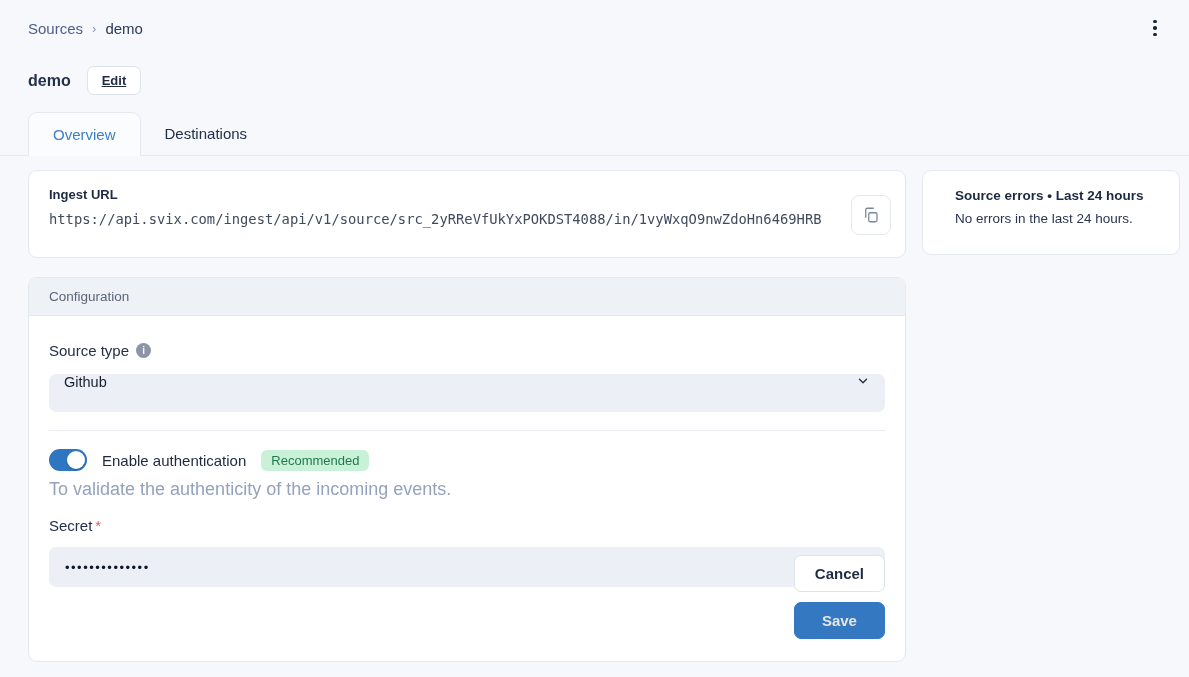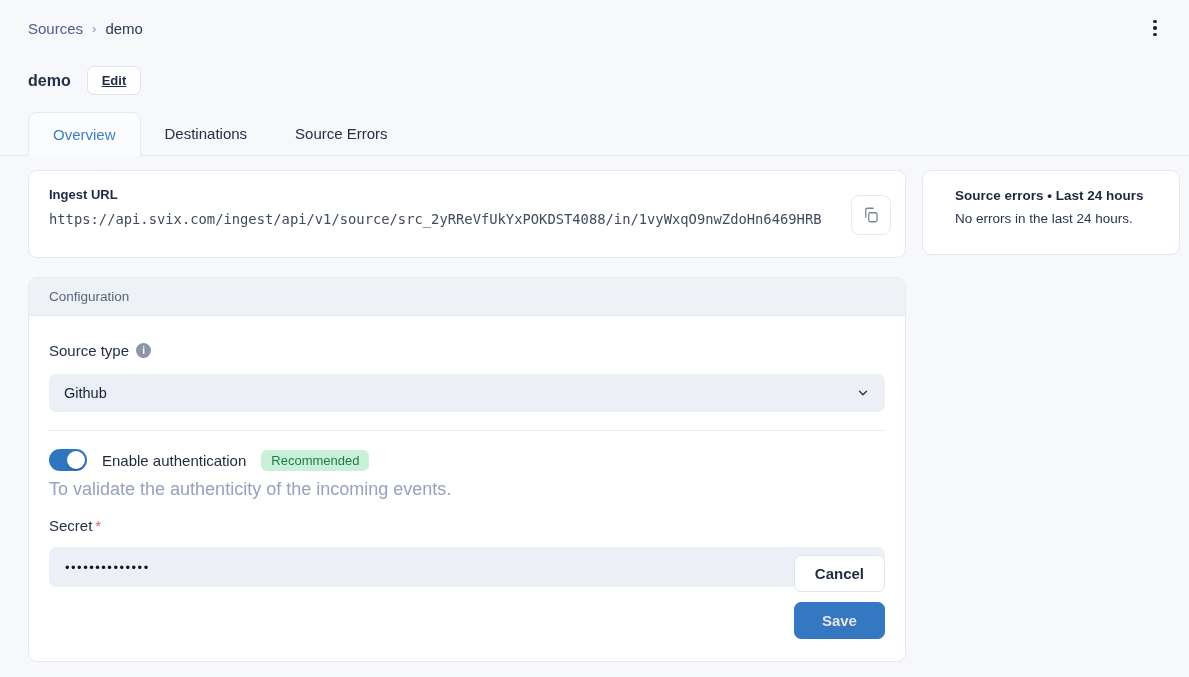--- a/index.html
+++ b/index.html
@@ -126,21 +126,21 @@
     background: #8b95a5; color: #f3f5f8;
     font-size: 10px; font-weight: bold; font-style: normal;
     display: inline-flex; align-items: center; justify-content: center;
     cursor: pointer;
   }
   .select-box {
     margin-top: 15px;
     height: 38px;
     background: #ecf0f6;
     border-radius: 7px;
-    display: flex; align-items: center; justify-content: space-between;
+    display: flex; justify-content: space-between;
     padding: 0 15px;
     font-size: 14.5px; color: #17202e;
     cursor: pointer;
   }
   .divider { border: none; border-top: 1px solid #e9ecf1; margin: 18px 0 0 0; }
 
   .toggle-row { margin-top: 18px; display: flex; align-items: center; gap: 15px; }
   .toggle {
     width: 38px; height: 22px; border-radius: 11px;
     background: #2e77c0;
@@ -208,21 +208,20 @@
   </div>
 
   <div class="title-row">
     <span class="page-title">demo</span>
     <button class="edit-btn">Edit</button>
   </div>
 
   <div class="tabbar">
     <div class="tab active">Overview</div>
     <div class="tab">Destinations</div>
-    <div class="tab">Source Errors</div>
   </div>
 
   <div class="card ingest-card">
     <div class="ingest-label">Ingest URL</div>
     <div class="ingest-url">https://api.svix.com/ingest/api/v1/source/src_2yRReVfUkYxPOKDST4088/in/1vyWxqO9nwZdoHn6469HRB</div>
     <div class="copy-btn">
       <span style="display:flex">
         <svg width="18" height="18" viewBox="0 0 24 24" fill="none" stroke="#7b8698" stroke-width="1.7" stroke-linecap="round" stroke-linejoin="round">
           <rect x="9" y="9" width="11" height="12" rx="2"></rect>
           <path d="M5 15V5a2 2 0 0 1 2-2h8"></path>

